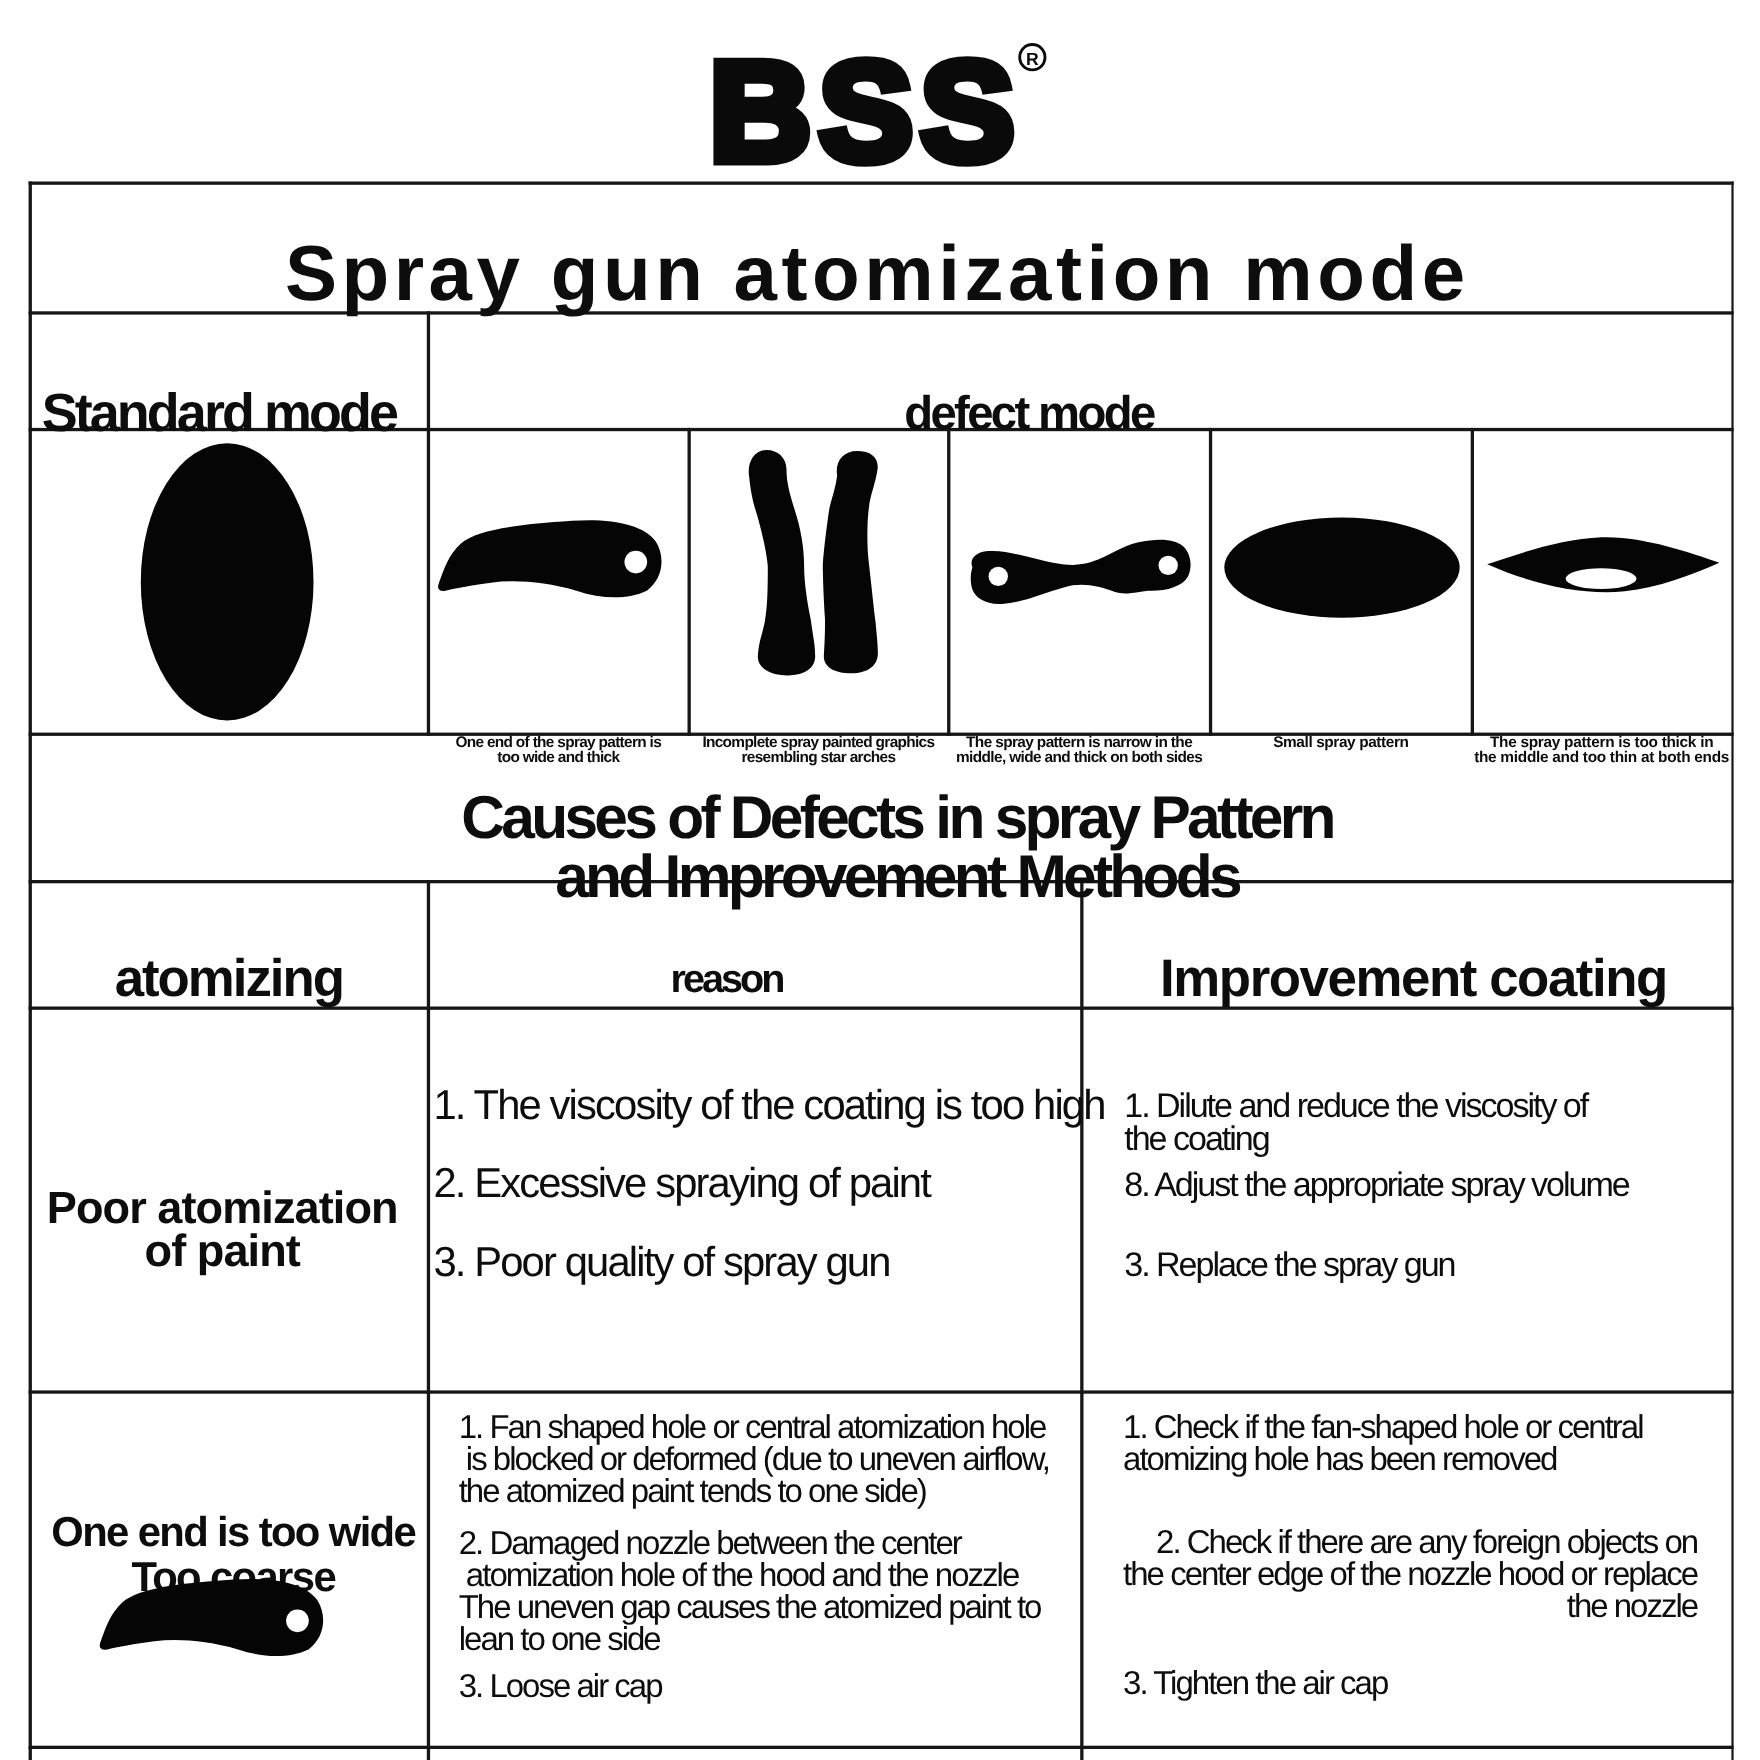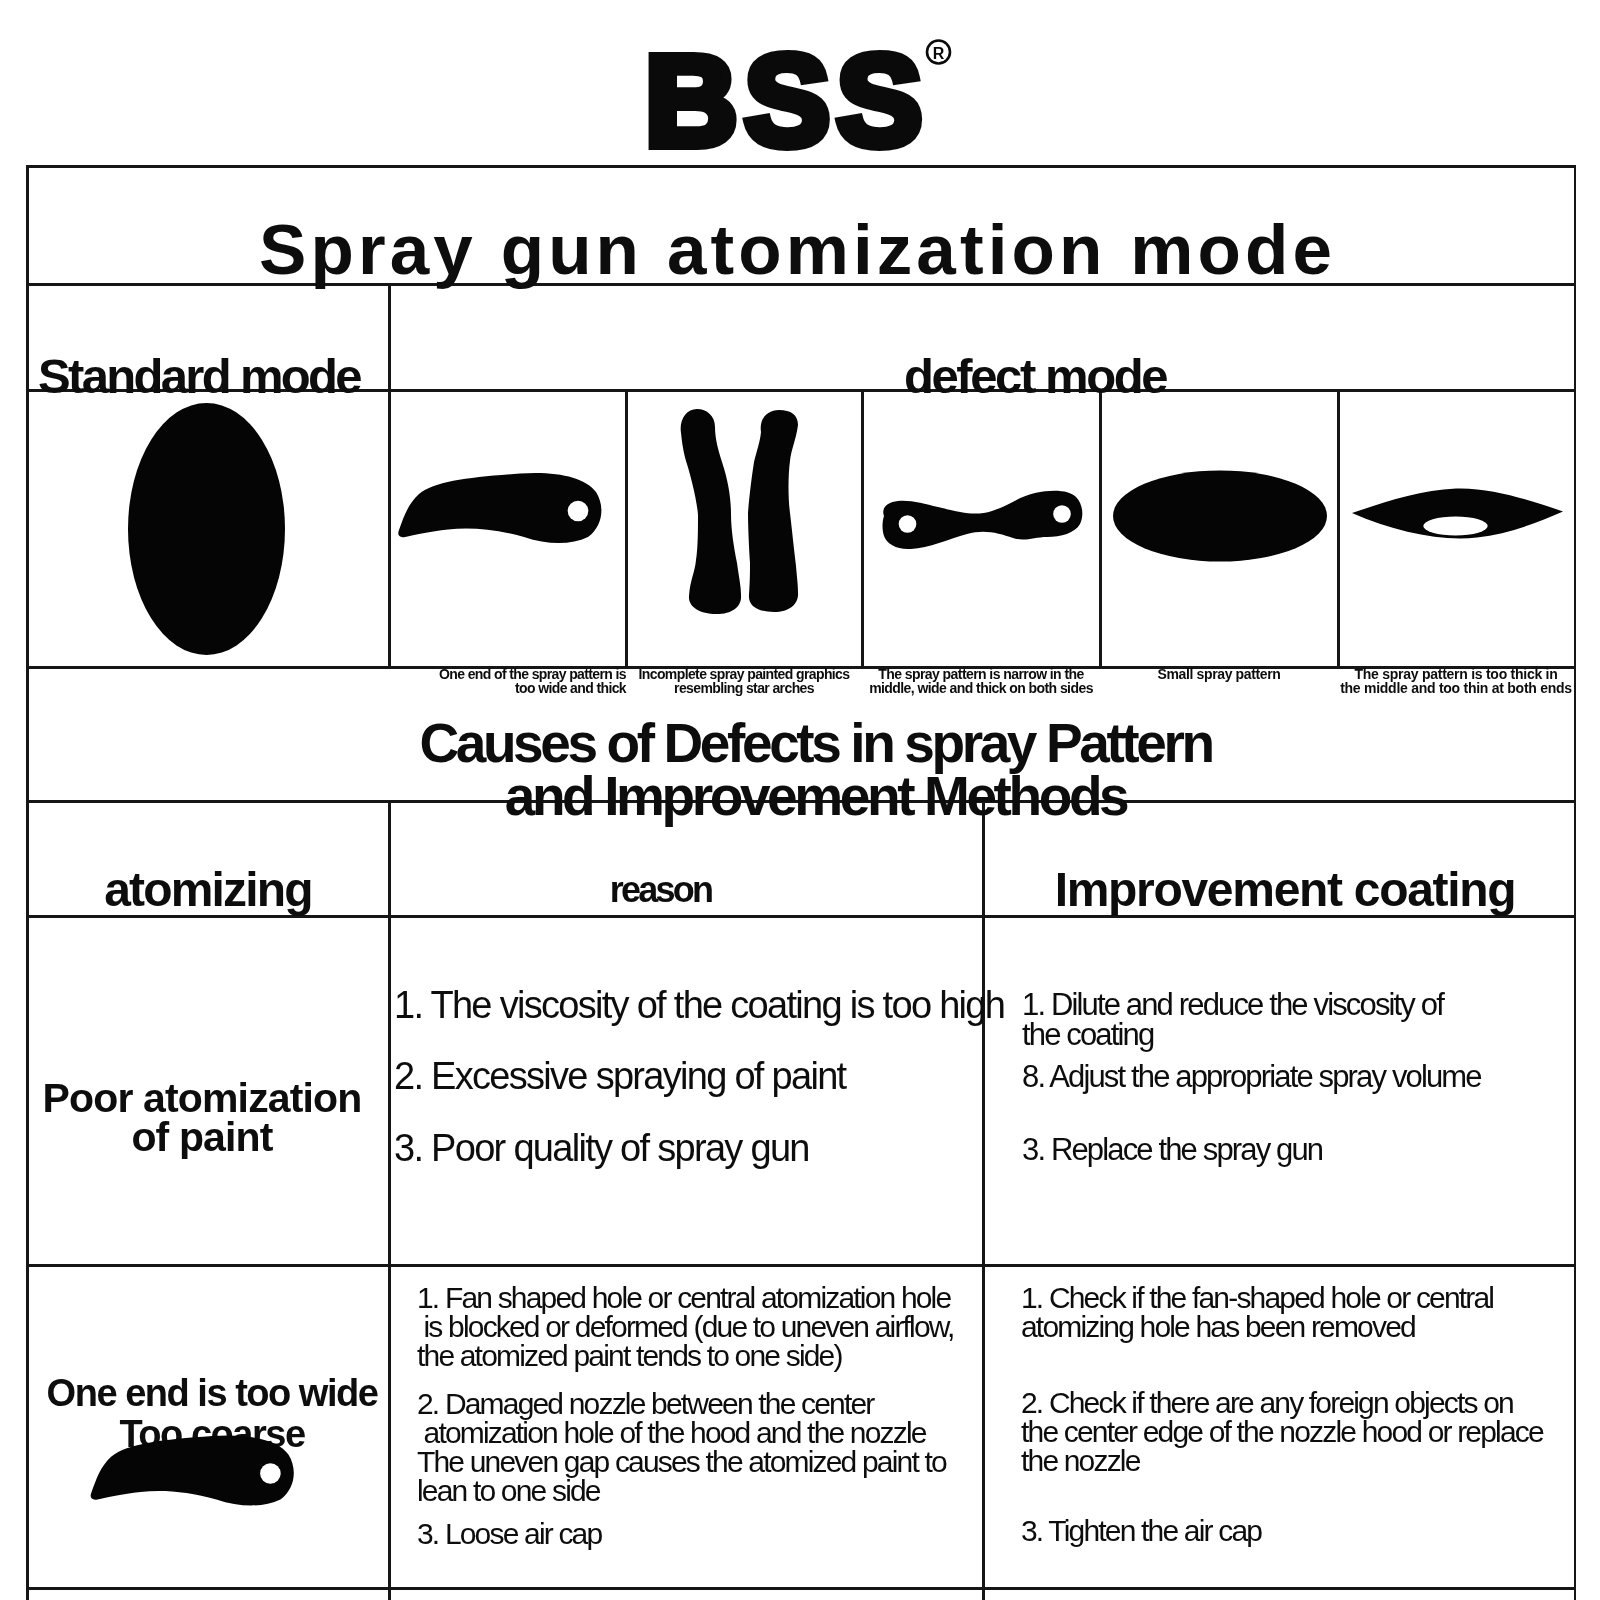--- a/index.html
+++ b/index.html
@@ -27,35 +27,35 @@
 <div class="vl" style="left:388px;   top:283px; width:3px; height:386px;"></div>
 <div class="vl" style="left:625px;   top:389px; width:3px; height:280px;"></div>
 <div class="vl" style="left:861px;   top:389px; width:3px; height:280px;"></div>
 <div class="vl" style="left:1098.5px;top:389px; width:3px; height:280px;"></div>
 <div class="vl" style="left:1336.5px;top:389px; width:3px; height:280px;"></div>
 <div class="vl" style="left:388px;   top:800px; width:3px; height:800px;"></div>
 <div class="vl" style="left:982px;   top:800px; width:3px; height:800px;"></div>
 
 <div class="t b" id="title" style="left:259px; top:178px; font-size:71px; line-height:71px; letter-spacing:4.1px;">Spray gun atomization mode</div>
 <div class="t b" id="std" style="left:38px; top:316px; font-size:49px; line-height:49px; letter-spacing:-2.67px;text-align:center;">Standard mode</div>
-<div class="t b" id="def" style="left:904px; top:316px; font-size:49px; line-height:49px; letter-spacing:-2.42px;">defect mode</div>
+<div class="t b" id="def" style="left:822px; top:316px; font-size:43px; line-height:49px; letter-spacing:-2.42px;">defect mode</div>
 
 <div class="t b c" id="causes" style="left:42px; top:681px; width:1547px; font-size:55px; line-height:53px; letter-spacing:-3.4px;">Causes of Defects in spray Pattern
 and Improvement Methods</div>
 
 <div class="t b c" id="ph" style="left:27px;  top:830px; width:362px; font-size:48px; line-height:48px; letter-spacing:-1.83px;">atomizing</div>
 <div class="t b c" id="re" style="left:389px; top:830px; width:543px; font-size:36px; line-height:48px; letter-spacing:-2.73px;">reason</div>
 <div class="t b c" id="im" style="left:983px; top:830px; width:604px; font-size:48px; line-height:48px; letter-spacing:-1.30px;">Improvement coating</div>
 
 <div class="t b c" id="poor" style="left:21px; top:1043px; width:362px; font-size:41px; line-height:39px; letter-spacing:-0.85px;">Poor atomization
 of paint</div>
 <div class="t b c" id="one" style="left:31px; top:1337px; width:362px; font-size:38px; line-height:40.8px; letter-spacing:-1.48px;">One end is too wide
 Too coarse</div>
 
-<div class="t b c cap" style="left:389px;  top:631px; width:237px; font-size:14px; line-height:14.3px; letter-spacing:-0.62px;text-align:right;">One end of the spray pattern is
+<div class="t b c cap" style="left:389px;  top:631px; width:237px; font-size:14px; line-height:14.3px; letter-spacing:-0.62px;">One end of the spray pattern is
 too wide and thick</div>
 <div class="t b c cap" style="left:626px;  top:631px; width:236px; font-size:14px; line-height:14.3px; letter-spacing:-0.61px;">Incomplete spray painted graphics
 resembling star arches</div>
 <div class="t b c cap" style="left:862px;  top:631px; width:238px; font-size:14px; line-height:14.3px; letter-spacing:-0.57px;">The spray pattern is narrow in the
 middle, wide and thick on both sides</div>
 <div class="t b c cap" style="left:1100px; top:631px; width:238px; font-size:14px; line-height:14.3px; letter-spacing:-0.36px;">Small spray pattern</div>
 <div class="t b c cap" style="left:1338px; top:631px; width:236px; font-size:14px; line-height:14.3px; letter-spacing:-0.26px;">The spray pattern is too thick in
 the middle and too thin at both ends</div>
 
 <div class="t" id="r1a" style="left:394px; top:969.6px; font-size:38px; line-height:71.7px; letter-spacing:-1.71px;">1. The viscosity of the coating is too high
@@ -70,21 +70,21 @@
  is blocked or deformed (due to uneven airflow,
 the atomized paint tends to one side)</div>
 <div class="t" id="r2a2" style="left:417px; top:1388.6px; font-size:30px; line-height:29.3px; letter-spacing:-1.82px;">2. Damaged nozzle between the center
  atomization hole of the hood and the nozzle
 The uneven gap causes the atomized paint to
 lean to one side</div>
 <div class="t" id="r2a3" style="left:417px; top:1518.9px; font-size:30px; line-height:29.3px; letter-spacing:-1.82px;">3. Loose air cap</div>
 
 <div class="t" id="r2b1" style="left:1021px; top:1282.9px; font-size:30px; line-height:29.3px; letter-spacing:-1.82px;">1. Check if the fan-shaped hole or central
 atomizing hole has been removed</div>
-<div class="t" id="r2b2" style="left:1021px; top:1387.9px; font-size:30px; line-height:29.3px; letter-spacing:-1.82px;">2. Check if there are any foreign objects on
+<div class="t" id="r2b2" style="left:1021px; top:1387.9px; font-size:30px; line-height:29.3px; letter-spacing:-1.82px;text-align:right;">2. Check if there are any foreign objects on
 the center edge of the nozzle hood or replace
 the nozzle</div>
 <div class="t" id="r2b3" style="left:1021px; top:1516.2px; font-size:30px; line-height:29.3px; letter-spacing:-1.82px;">3. Tighten the air cap</div>
 
 <svg width="1600" height="1600" viewBox="0 0 1600 1600" style="position:absolute;left:0;top:0;">
 
   <g id="logo">
     <text x="645" y="145" font-family="Liberation Sans" font-size="128" font-weight="bold" letter-spacing="7" fill="#0a0a0a" stroke="#0a0a0a" stroke-width="10">BSS</text>
     <circle cx="938.5" cy="52" r="11.5" fill="none" stroke="#0a0a0a" stroke-width="2.6"></circle>
     <text x="938.5" y="59" font-family="Liberation Sans" font-size="16" font-weight="bold" fill="#0a0a0a" text-anchor="middle">R</text>

